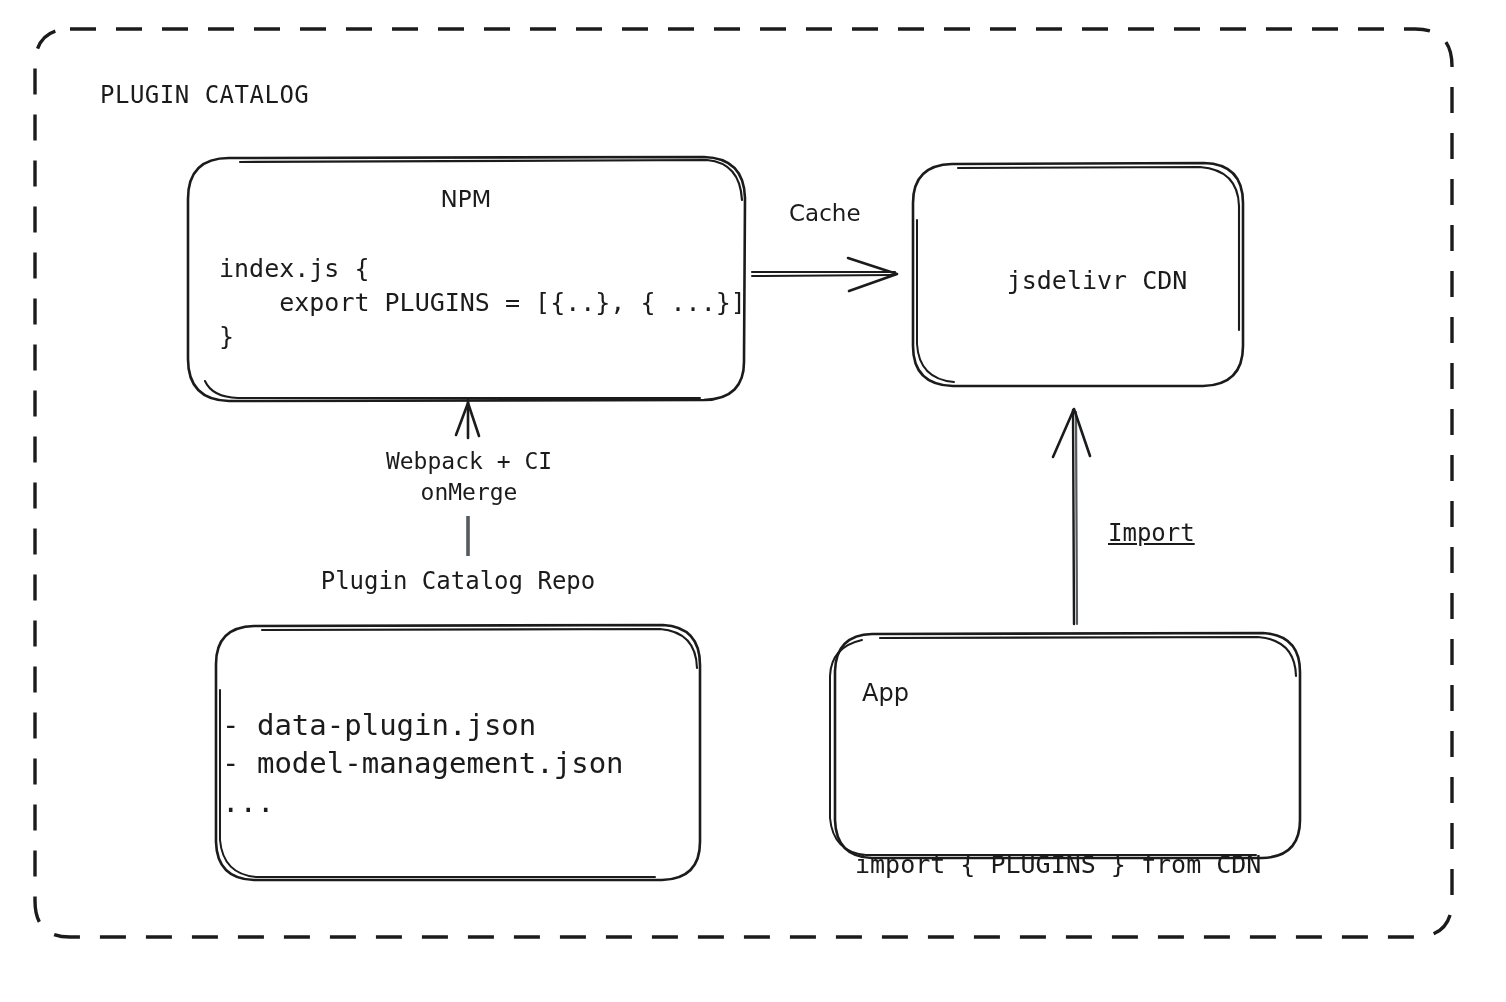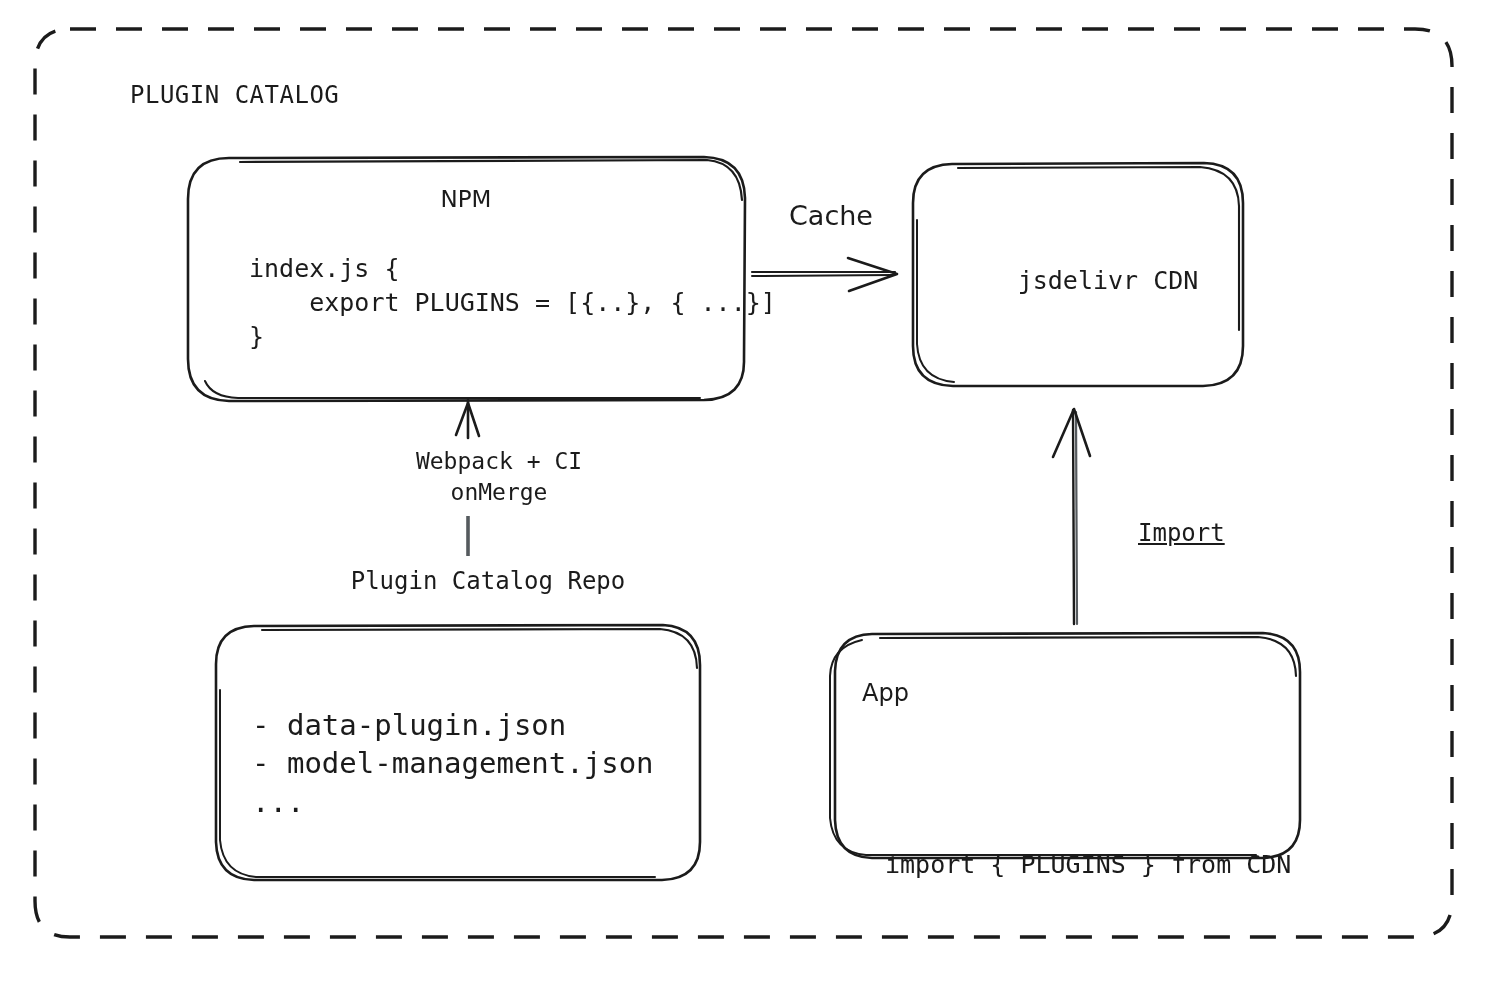--- a/index.html
+++ b/index.html
@@ -24,21 +24,21 @@
     height: 1002px;
     pointer-events: none;
   }
   .lbl {
     position: absolute;
     white-space: pre;
     color: #1b1b1b;
     font-family: "DejaVu Sans Mono", monospace;
     line-height: 1.32;
   }
-  .mono { font-family: "DejaVu Sans Mono", monospace; margin-left: 30px; }
+  .mono { font-family: "DejaVu Sans Mono", monospace; }
   .sans { font-family: "DejaVu Sans", sans-serif; }
 
   #frame-title {
     left: 100px;
     top: 80px;
     font-size: 24px;
     letter-spacing: 0.5px;
   }
   #npm-title {
     left: 187px;
@@ -52,25 +52,26 @@
     top: 252px;
     font-size: 25px;
     line-height: 1.36;
   }
   #cdn-title {
     left: 913px;
     top: 264px;
     width: 330px;
     text-align: center;
     font-size: 25px;
+    padding-left: 19px;
   }
   #cache-label {
     left: 789px;
     top: 198px;
-    font-size: 27px;
+    font-size: 23px;
   }
   #webpack-label {
     left: 371px;
     top: 446px;
     font-size: 23px;
     text-align: center;
     width: 196px;
     line-height: 1.35;
   }
   #repo-title {

